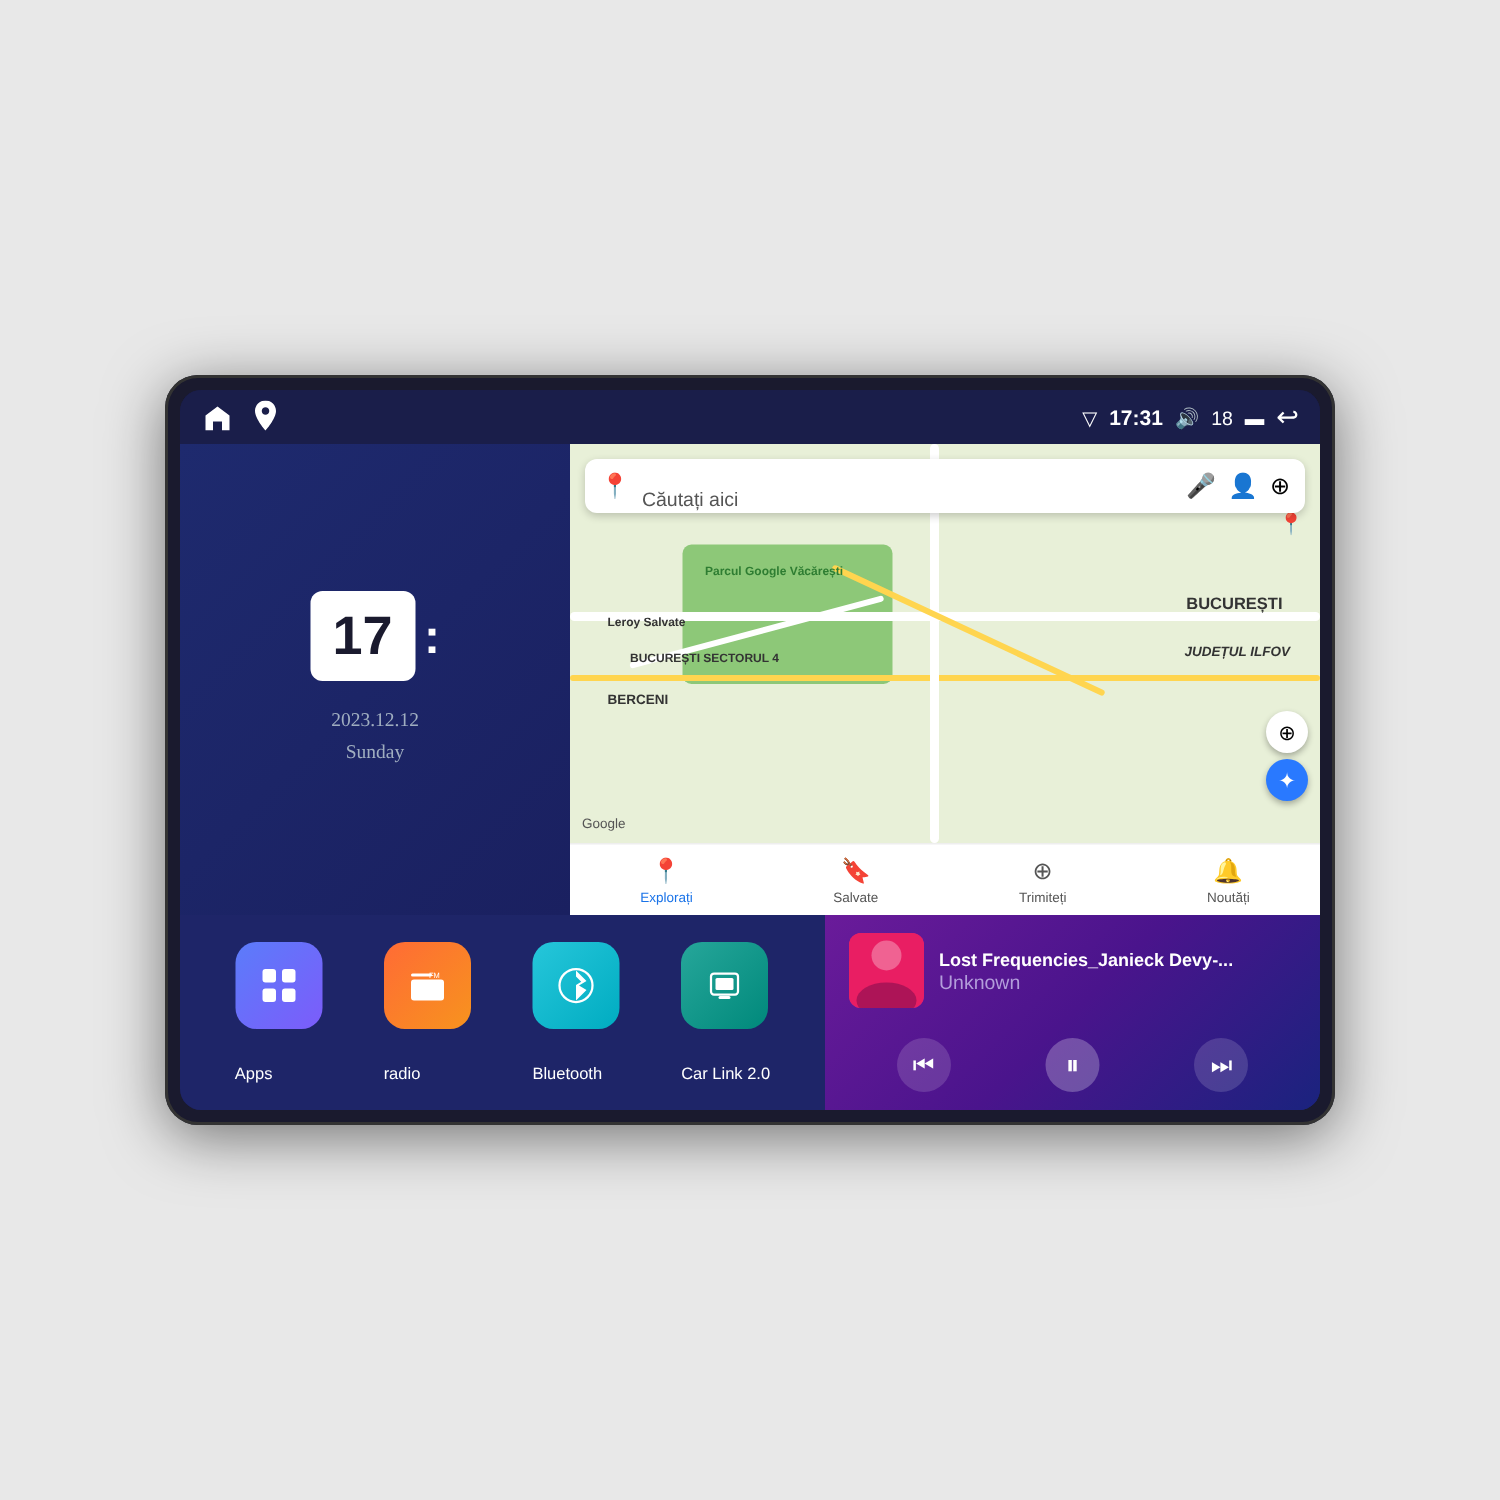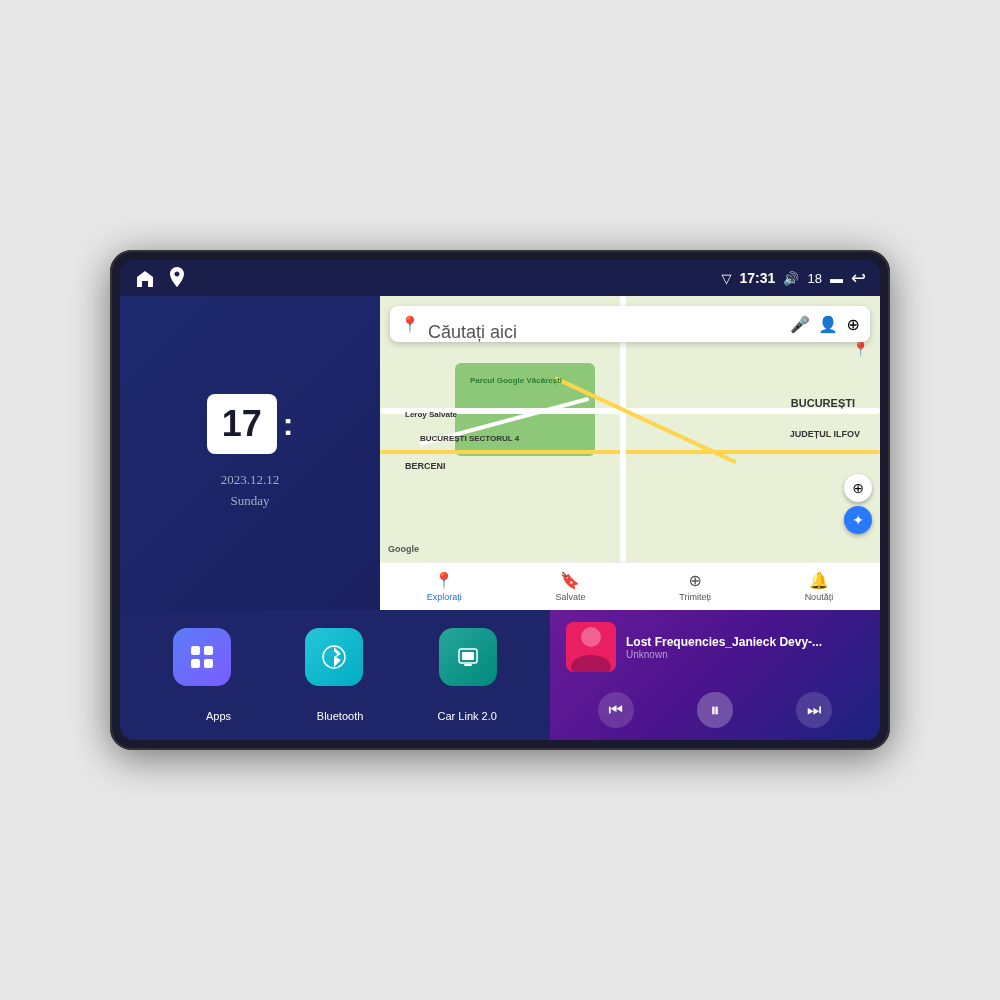--- a/index.html
+++ b/index.html
@@ -139,21 +139,21 @@
       background: #fff;
       border-radius: 8px;
       display: flex;
       align-items: center;
       padding: 0 10px;
       gap: 8px;
       z-index: 10;
       box-shadow: 0 2px 6px rgba(0,0,0,0.2);
     }
     .map-search-icon { font-size: 16px; }
-    .map-search-text { font-size: 18px; color: #555; flex: 1; margin-top: 16px; }
+    .map-search-text { font-size: 13px; color: #555; flex: 1; margin-top: 16px; }
     .map-search-right { display: flex; gap: 8px; font-size: 16px; }
     .map-canvas {
       flex: 1;
       position: relative;
       overflow: hidden;
     }
     .map-bg {
       width: 100%;
       height: 100%;
       background: #e8f0d8;
@@ -223,21 +223,21 @@
       justify-content: center;
       font-size: 14px;
       color: #fff;
       box-shadow: 0 2px 4px rgba(0,0,0,0.3);
     }
     .map-google-logo {
       position: absolute;
       left: 8px;
       bottom: 8px;
       font-size: 9px;
-      font-weight: bold;
+      font-weight: normal;
       color: #555;
     }
     .map-bottom-nav {
       height: 48px;
       background: #fff;
       display: flex;
       align-items: center;
       justify-content: space-around;
       border-top: 1px solid #eee;
     }
@@ -266,21 +266,21 @@
       width: 430px;
       display: flex;
       align-items: center;
       justify-content: space-around;
       padding: 10px 16px;
       flex-shrink: 0;
     }
     .app-item {
       display: flex;
       flex-direction: column;
-      align-items: flex-end;
+      align-items: flex-start;
       gap: 24px;
       cursor: pointer;
     }
     .app-icon-wrapper {
       width: 58px;
       height: 58px;
       border-radius: 14px;
       display: flex;
       align-items: center;
       justify-content: center;
@@ -330,21 +330,21 @@
     .media-title {
       color: #fff;
       font-size: 12px;
       font-weight: bold;
       white-space: nowrap;
       overflow: hidden;
       text-overflow: ellipsis;
     }
     .media-artist {
       color: #b39ddb;
-      font-size: 10px;
+      font-size: 13px;
     }
     .media-controls {
       display: flex;
       align-items: center;
       justify-content: space-around;
     }
     .media-btn {
       width: 36px;
       height: 36px;
       border-radius: 50%;
@@ -421,21 +421,21 @@
               <div class="map-park" style="left:15%;top:25%;width:28%;height:35%;"></div>
 
               <div class="map-road-h" style="left:0;top:42%;width:100%;background:#fff;"></div>
               <div class="map-road-h" style="left:0;top:58%;width:100%;background:#ffd54f;height:4px;"></div>
               <div class="map-road-v" style="left:48%;top:0;height:100%;background:#fff;"></div>
               <div class="map-road-diag" style="left:8%;top:55%;width:35%;transform:rotate(-15deg);background:#fff;height:4px;"></div>
               <div class="map-road-diag" style="left:35%;top:30%;width:40%;transform:rotate(25deg);background:#ffd54f;height:4px;"></div>
 
               <div class="map-label" style="right:3%;top:8%;font-size:9px;font-weight:bold;">TRAPEZULUI</div>
               <div class="map-label" style="right:5%;top:38%;font-size:11px;font-weight:bold;margin-left:13px;">BUCUREȘTI</div>
-              <div class="map-label" style="right:4%;top:50%;font-size:9px;">JUDEȚUL ILFOV</div>
+              <div class="map-label" style="right:4%;top:50%;font-size:9px;font-style:italic;">JUDEȚUL ILFOV</div>
               <div class="map-label" style="left:5%;top:62%;font-size:9px;font-weight:bold;">BERCENI</div>
               <div class="map-label" style="left:18%;top:30%;font-size:8px;text-align:center;color:#2e7d32;">Parcul Google Văcărești</div>
               <div class="map-label" style="left:5%;top:43%;font-size:8px;">Leroy Salvate</div>
               <div class="map-label" style="left:8%;top:52%;font-size:8px;">BUCUREȘTI SECTORUL 4</div>
 
               <div class="map-pin" style="right:2%;top:17%;">📍</div>
 
               <div class="map-zoom-btn">⊕</div>
 
               <div class="map-compass">✦</div>
@@ -475,20 +475,31 @@
                 <rect x="3" y="3" width="9" height="9" rx="2"></rect>
                 <rect x="16" y="3" width="9" height="9" rx="2"></rect>
                 <rect x="3" y="16" width="9" height="9" rx="2"></rect>
                 <rect x="16" y="16" width="9" height="9" rx="2"></rect>
               </svg>
             </div>
             <span class="app-label">Apps</span>
           </div>
 
 
+          <div class="app-item">
+            <div class="app-icon-wrapper icon-radio">
+              <svg width="28" height="28" viewBox="0 0 28 28" fill="white">
+                <rect x="3" y="10" width="22" height="14" rx="2"></rect>
+                <circle cx="10" cy="17" r="3" fill="rgba(255,255,255,0.4)" stroke="white" stroke-width="1"></circle>
+                <rect x="3" y="6" width="14" height="2" rx="1"></rect>
+                <text x="15" y="9" font-size="5" fill="white">FM</text>
+              </svg>
+            </div>
+            <span class="app-label">radio</span>
+          </div>
 
           <div class="app-item">
             <div class="app-icon-wrapper icon-bluetooth">
               <svg width="28" height="28" viewBox="0 0 28 28" fill="white">
                 <path d="M14 4v20l7-7-5-3 5-3-7-7zm0 4l3.5 3.5-3.5 2.2V8zm0 12l3.5-3.5-3.5-2.2V20z"></path>
                 <circle cx="14" cy="14" r="11" fill="none" stroke="white" stroke-width="1.5"></circle>
               </svg>
             </div>
             <span class="app-label">Bluetooth</span>
           </div>

